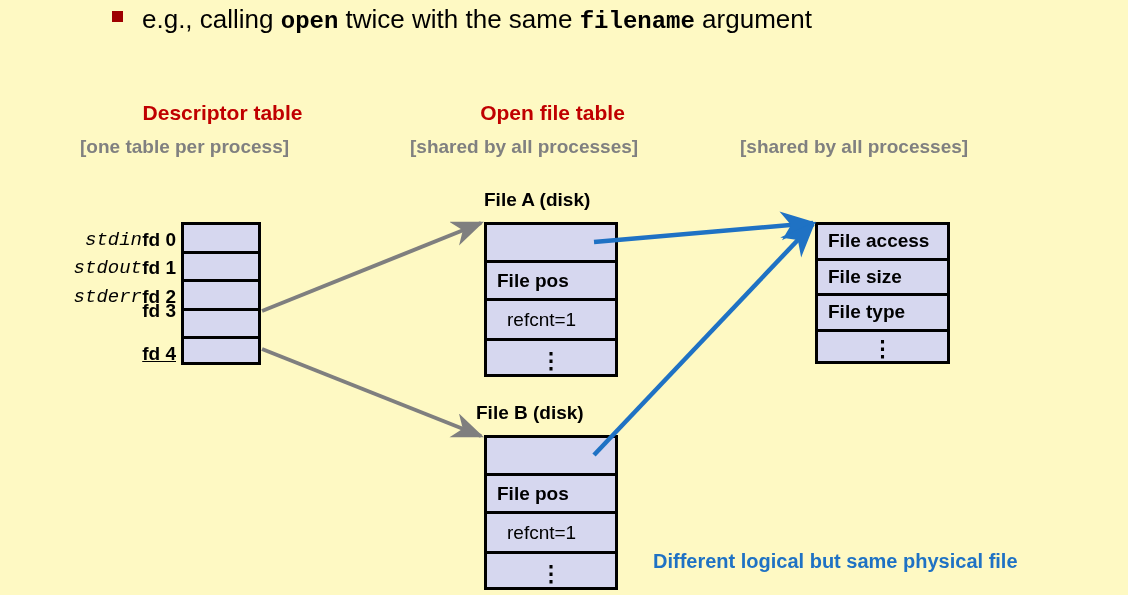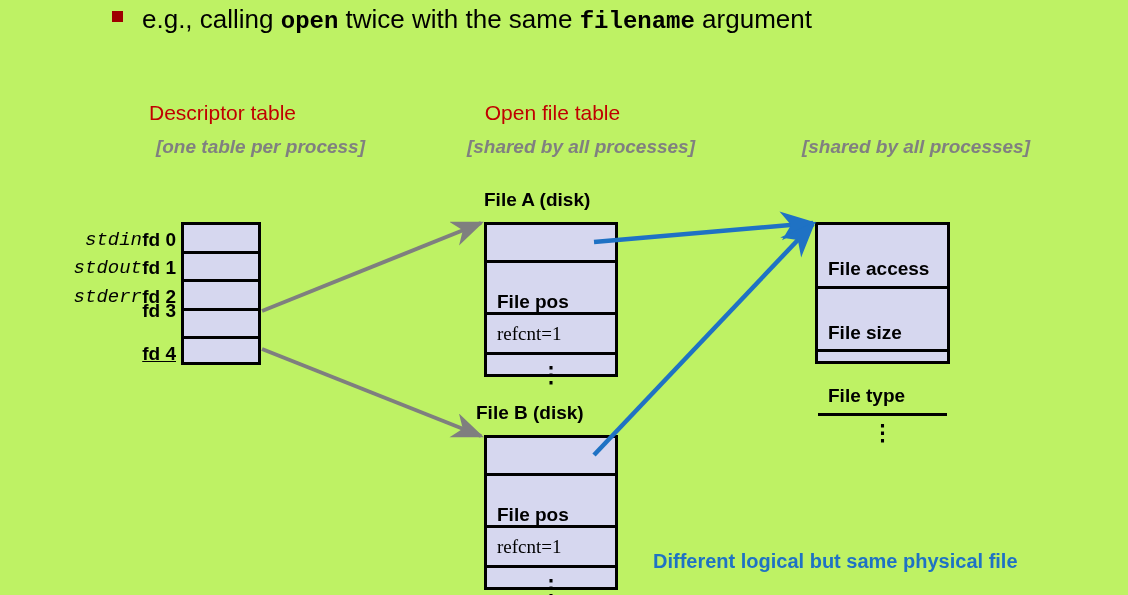--- a/index.html
+++ b/index.html
@@ -4,21 +4,21 @@
 <style>
   html, body {
     margin: 0;
     padding: 0;
     background: #ffffff;
   }
   #stage {
     position: relative;
     width: 1128px;
     height: 595px;
-    background: #bef264;
+    background: #fef9c3;
     overflow: hidden;
     font-family: "Liberation Sans", sans-serif;
   }
   .abs { position: absolute; }
 
   
   #bullet-square {
     left: 112px; top: 11px;
     width: 11px; height: 11px;
     background: #9E0000;
@@ -33,32 +33,31 @@
   }
   #bullet-text .mono {
     font-family: "Liberation Mono", "DejaVu Sans Mono", monospace;
     font-weight: bold;
     font-size: 24px;
   }
 
   
   .col-title {
     font-size: 21px;
-    font-weight: normal;
+    font-weight: bold;
     color: #C00000;
     text-align: center;
     white-space: nowrap;
   }
   .col-sub {
     font-size: 19px;
     font-weight: bold;
     color: #808080;
-    text-align: right;
-    white-space: nowrap;
-    font-style: italic;
+    text-align: left;
+    white-space: nowrap;
   }
   #hdr-desc-title  { left: 80px;  top: 101px; width: 285px; }
   #hdr-desc-sub    { left: 80px;  top: 136px; width: 285px; }
   #hdr-open-title  { left: 410px; top: 101px; width: 285px; }
   #hdr-open-sub    { left: 410px; top: 136px; width: 285px; }
   #hdr-vnode-title { left: 740px; top: 101px; width: 290px; }
   #hdr-vnode-sub   { left: 740px; top: 136px; width: 290px; }
 
   
   .tbl-caption {
@@ -82,26 +81,25 @@
     box-sizing: border-box;
     display: flex;
     align-items: center;
     color: #000000;
   }
   .boxrow:last-child { border-bottom: none; }
   .boxrow.sans {
     font-size: 19px;
     font-weight: bold;
     padding-left: 10px;
-    margin-top: 28px;
   }
   .boxrow.mono {
-    font-family: Liberation Serif, serif;
-    font-size: 19px;
-    padding-left: 10px;
+    font-family: Liberation Sans, sans-serif;
+    font-size: 19px;
+    padding-left: 20px;
   }
   .boxrow.dots {
     justify-content: center;
     font-size: 22px;
     font-weight: bold;
   }
   .boxrow.blank { }
 
   
   #descriptor-table {
@@ -127,21 +125,21 @@
     white-space: nowrap;
     width: 100px;
     font-style: italic;
   }
 
   
   .openfile-table { left: 484px; width: 134px; }
   #file-a-table { top: 222px; height: 155px; }
   #file-b-table { top: 435px; height: 155px; }
   .openfile-table .r-blank { height: 38px; }
-  .openfile-table .r-pos   { height: 24px; }
+  .openfile-table .r-pos   { height: 38px; }
   .openfile-table .r-ref   { height: 40px; }
   .openfile-table .r-dots  { height: 39px; }
 
   
   #vnode-table {
     left: 815px; top: 222px;
     width: 135px; height: 142px;
   }
   #vnode-table .boxrow { height: 35.5px; }
 

